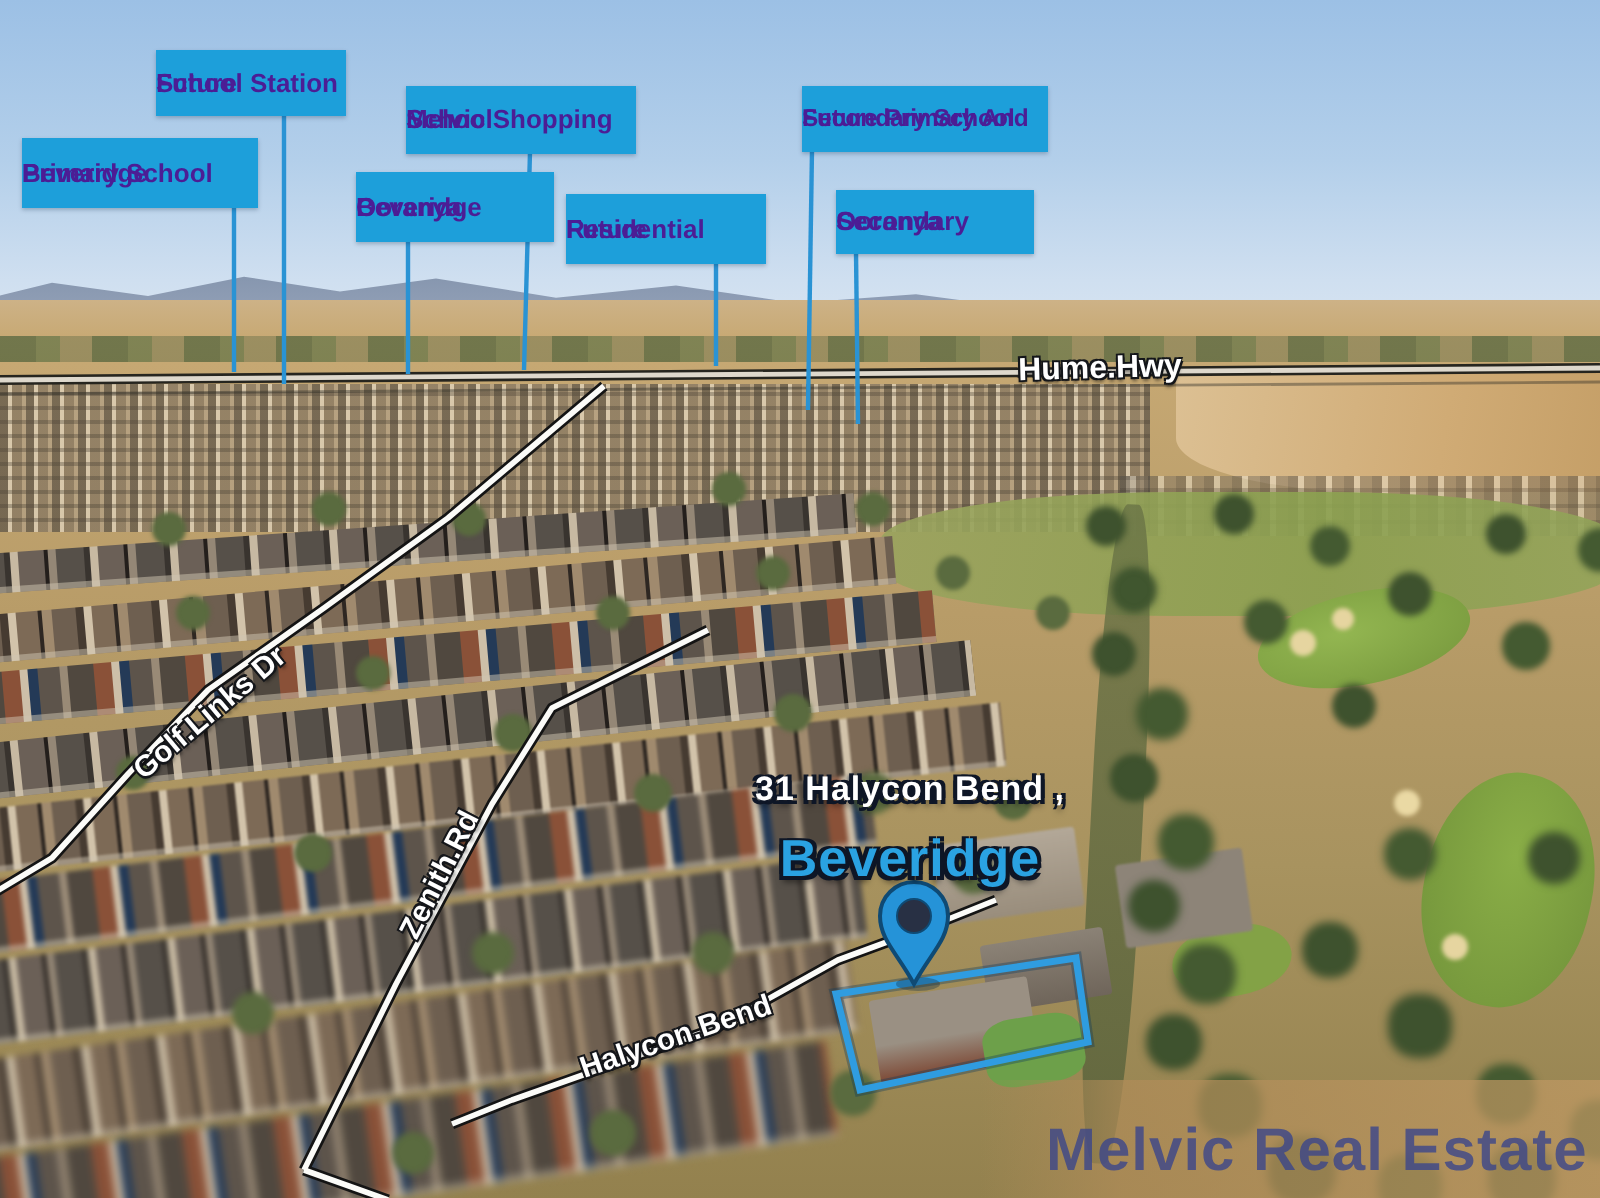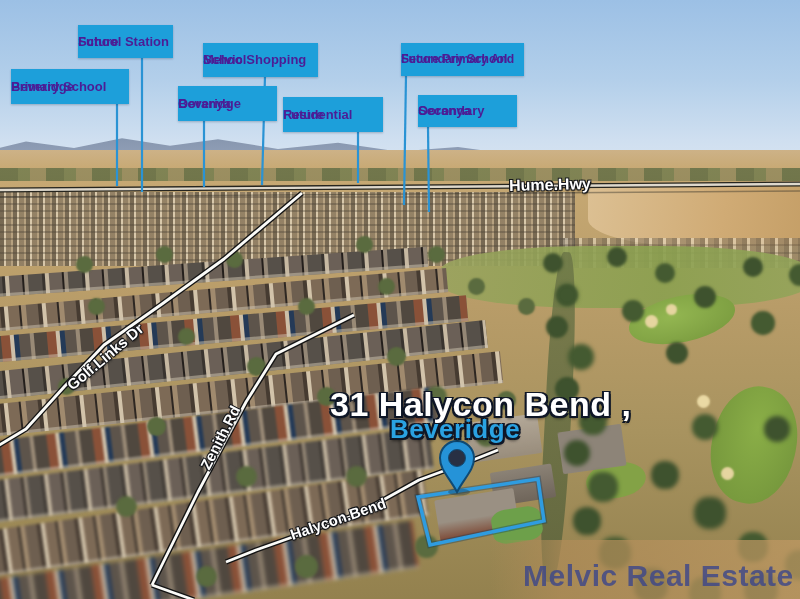--- a/index.html
+++ b/index.html
@@ -109,21 +109,21 @@
   .co-playground{left:418px;top:95px;width:99px;height:32px;}
 
   
   .otext{color:#fff;font-weight:bold;white-space:nowrap;text-align:center;
       text-shadow:-1px -1px 0 #14161a,1px -1px 0 #14161a,-1px 1px 0 #14161a,1px 1px 0 #14161a,0 2px 2px rgba(0,0,0,.55);}
   .lbl-hume{left:508px;top:176px;width:84px;font-size:16px;transform:rotate(-1.5deg);}
   .lbl-golf{left:39px;top:348px;width:132px;font-size:15px;transform:rotate(-40deg);}
   .lbl-zenith{left:174px;top:429px;width:92px;font-size:15px;transform:rotate(-63deg);}
   .lbl-halycon{left:277px;top:510px;width:122px;font-size:15px;transform:rotate(-19deg);}
 
-  .addr1{left:330px;top:385px;width:250px;font-size:34px;letter-spacing:.5px;
+  .addr1{left:330px;top:385px;width:250px;font-size:17px;letter-spacing:.5px;
       text-shadow:-2px -1px 0 #0e1626,2px -1px 0 #0e1626,-2px 2px 0 #0e1626,2px 2px 0 #0e1626,0 3px 3px rgba(0,0,0,.5);}
   .addr2{left:330px;top:414px;width:250px;font-size:26px;color:#2aa2e2;letter-spacing:.5px;
       text-shadow:-2px -1px 0 #0e1626,2px -1px 0 #0e1626,-2px 2px 0 #0e1626,2px 2px 0 #0e1626,0 3px 3px rgba(0,0,0,.5);}
 
   .wm{left:523px;top:559px;width:280px;font-size:30px;font-weight:bold;white-space:nowrap;
       color:rgba(56,68,140,.78);letter-spacing:.5px;}
 </style>
 </head>
 <body>
 

